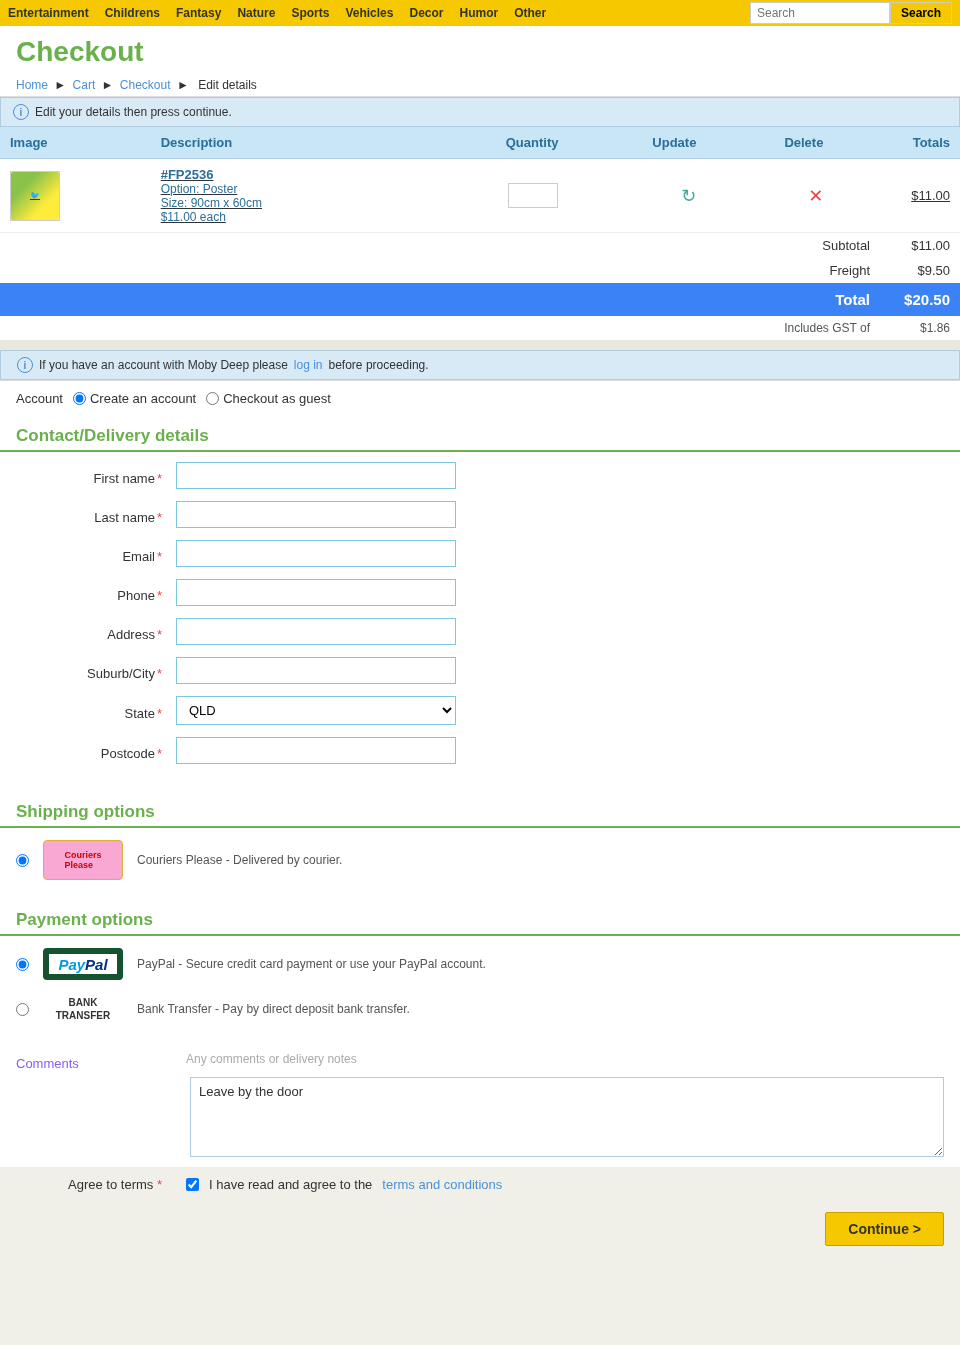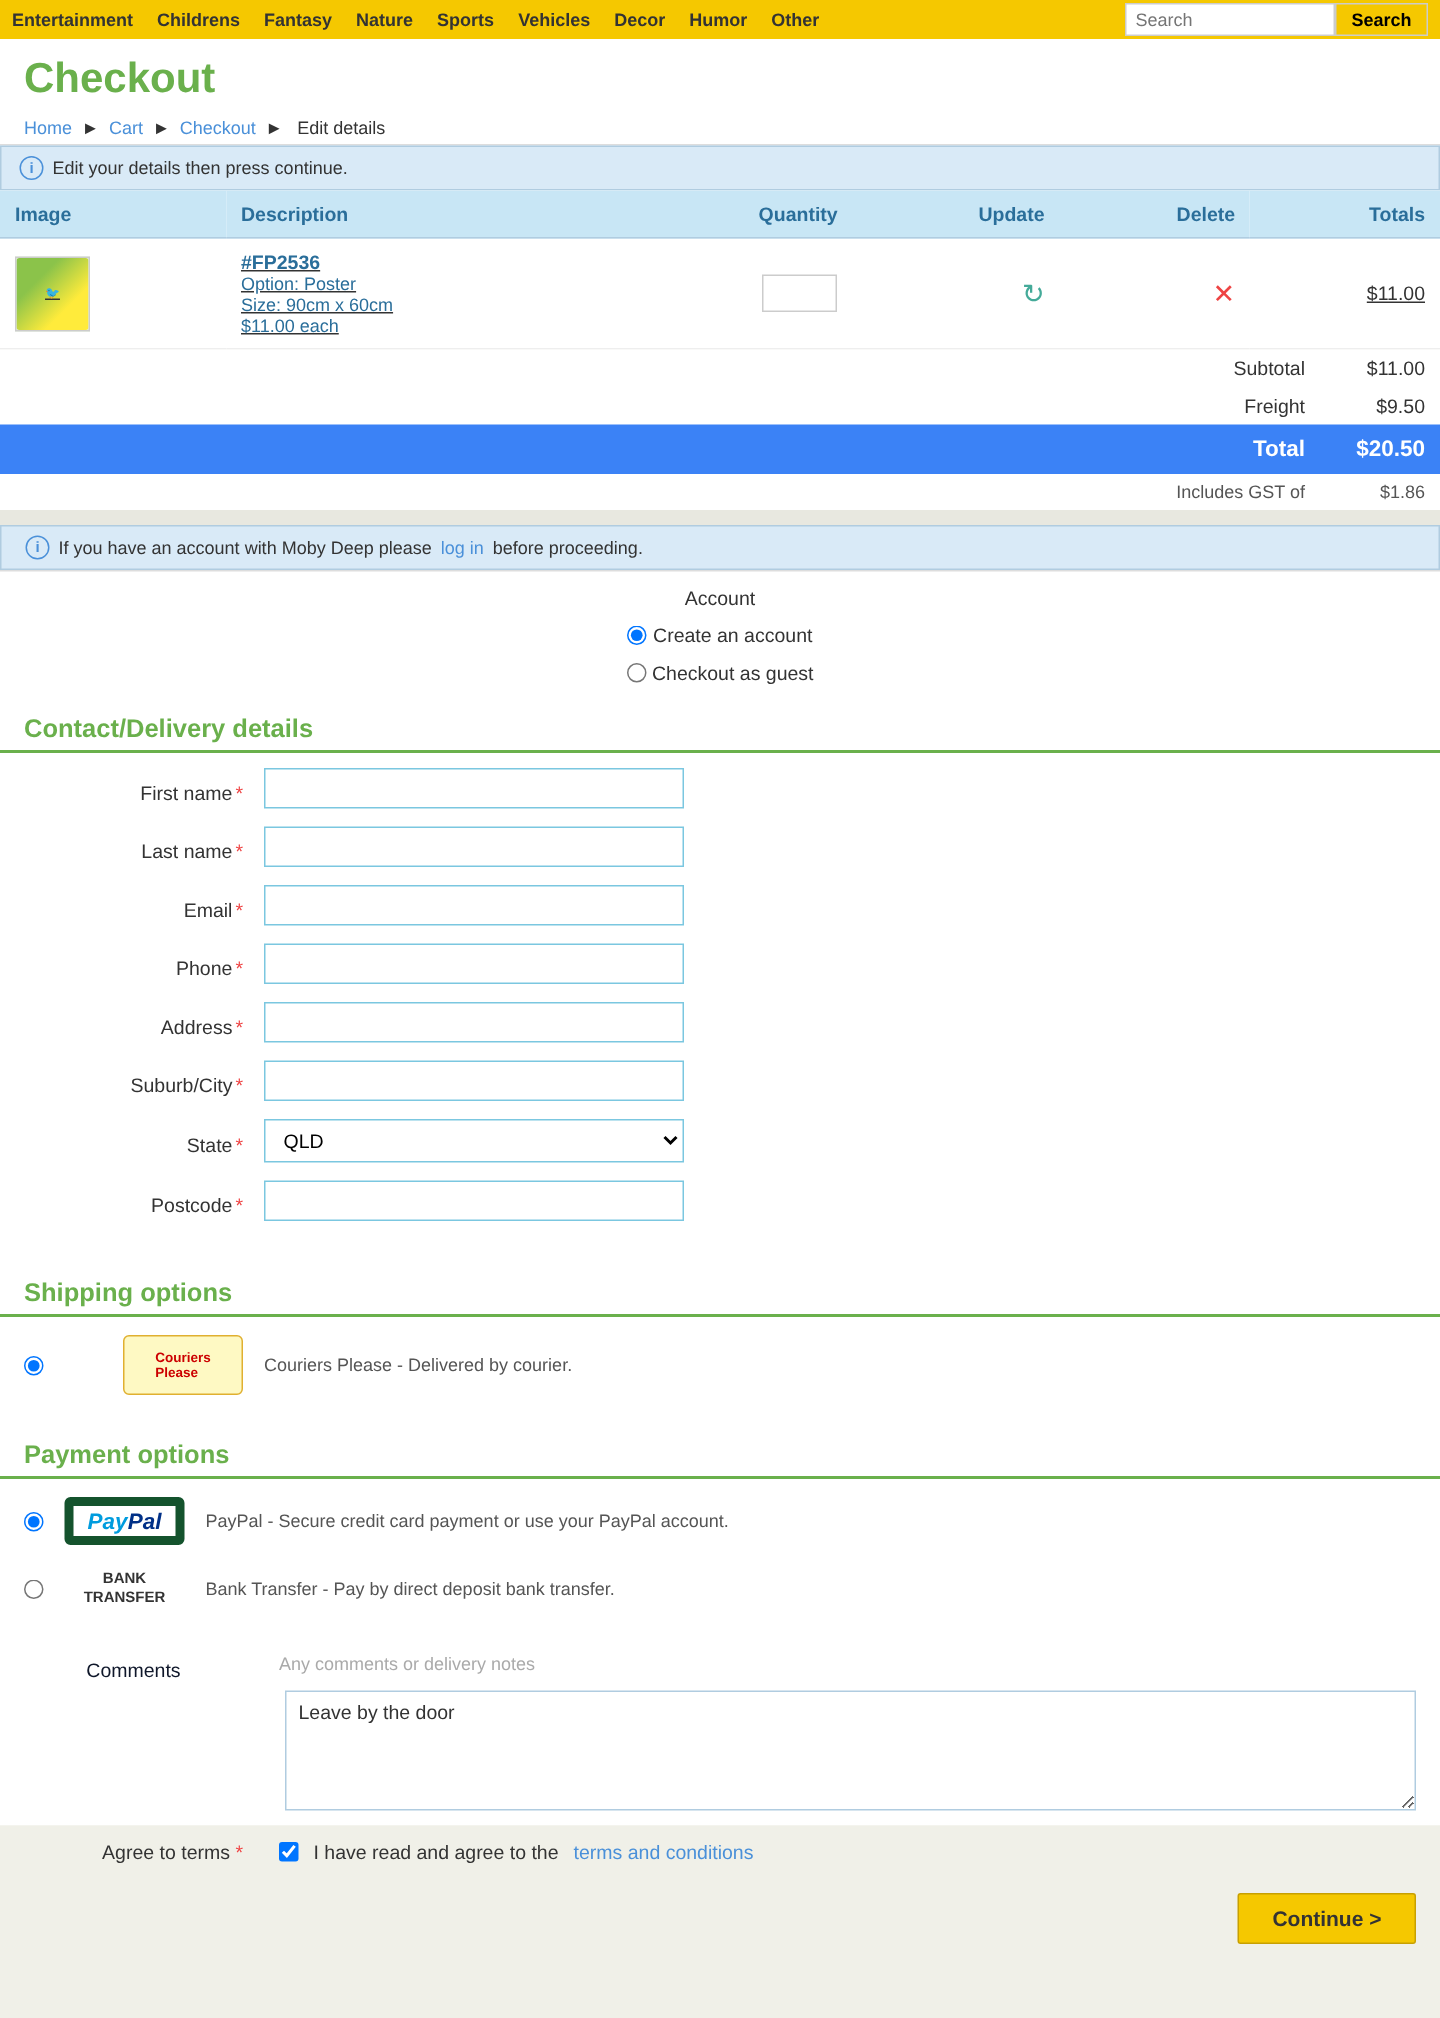--- a/index.html
+++ b/index.html
@@ -46,49 +46,49 @@
     .totals-table { width: 100%; border-collapse: collapse; background: #fff; }
     .totals-table td { padding: 5px 10px; }
     .totals-table .label { text-align: right; color: #333; }
     .totals-table .value { text-align: right; width: 80px; font-weight: normal; }
     .totals-table .total-row { background: #3b82f6; }
     .totals-table .total-row td { color: #fff; font-weight: bold; font-size: 15px; padding: 8px 10px; }
     .totals-table .gst-row td { text-align: right; color: #555; font-size: 12px; }
 
     
     .account-section { background: #fff; padding: 10px 16px; border-top: 1px solid #ddd; }
-    .account-row { display: flex; align-items: center; gap: 10px; font-size: 13px; flex-direction: column; }
+    .account-row { display: flex; align-items: center; gap: 10px; font-size: 13px; }
     .account-row label { display: flex; align-items: center; gap: 4px; cursor: pointer; }
 
     
     .section-header { color: #6ab04c; font-size: 17px; font-weight: bold; border-bottom: 2px solid #6ab04c; padding: 10px 16px 4px; background: #fff; margin-top: 0; }
 
     
     .form-section { background: #fff; padding: 10px 0 16px; }
     .form-row { display: flex; align-items: center; margin-bottom: 12px; padding: 0 16px; }
     .form-label { width: 160px; text-align: right; padding-right: 14px; padding-top: 6px; font-size: 13px; color: #333; flex-shrink: 0; }
     .required-star { color: #e44; margin-left: 2px; }
     .form-input { flex: 1; max-width: 280px; }
     .form-input input, .form-input select { width: 100%; padding: 5px 8px; border: 1px solid #7bc7e0; font-size: 13px; outline: none; }
     .form-input select { background: #fff; }
 
     
     .option-section { background: #fff; padding: 4px 0 12px; }
     .option-row { display: flex; align-items: center; padding: 8px 16px; gap: 14px; }
-    .option-logo { width: 80px; height: 40px; display: flex; align-items: center; justify-content: center; border: 1px solid #e0b030; border-radius: 4px; background: #fef9c3; font-size: 9px; font-weight: bold; color: #b07000; margin-left: 39px; }
+    .option-logo { width: 80px; height: 40px; display: flex; align-items: center; justify-content: center; border: 1px solid #e0b030; border-radius: 4px; background: #f9a8d4; font-size: 9px; font-weight: bold; color: #b07000; }
     .paypal-logo { background: #fff; border: 6px solid #14532d; border-radius: 4px; width: 80px; height: 32px; display: flex; align-items: center; justify-content: center; }
     .paypal-text { font-size: 15px; font-weight: bold; color: #003087; font-style: italic; }
     .paypal-text span { color: #009cde; }
     .bank-label { width: 80px; text-align: center; font-size: 10px; font-weight: bold; color: #333; line-height: 1.3; }
     .option-desc { font-size: 12px; color: #555; }
 
     
     .comments-section { background: #fff; padding: 10px 16px; }
     .comments-label-row { display: flex; align-items: flex-start; gap: 10px; margin-bottom: 6px; }
-    .comments-label { width: 160px; text-align: center; padding-right: 14px; font-size: 13px; color: #0f172a; flex-shrink: 0; padding-top: 4px; }
+    .comments-label { width: 160px; text-align: left; padding-right: 14px; font-size: 13px; color: #8b5cf6; flex-shrink: 0; padding-top: 4px; }
     .comments-hint { font-size: 12px; color: #aaa; }
     .comments-textarea { width: 100%; border: 1px solid #b0cce0; font-size: 13px; padding: 6px 8px; height: 80px; resize: vertical; color: #333; font-family: Arial, sans-serif; }
 
     
     .terms-row { background: #f0f0e8; padding: 10px 16px; display: flex; align-items: center; gap: 10px; font-size: 13px; }
     .terms-label { width: 160px; text-align: right; padding-right: 14px; flex-shrink: 0; }
     .terms-required { color: #e44; }
     .terms-link { color: #4a90d9; text-decoration: none; }
 
     

